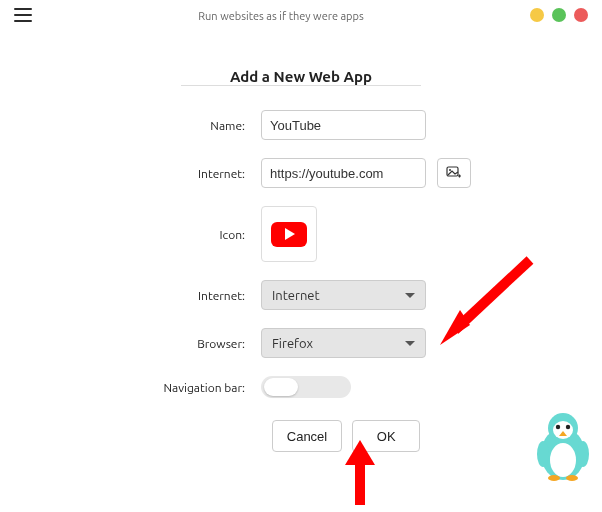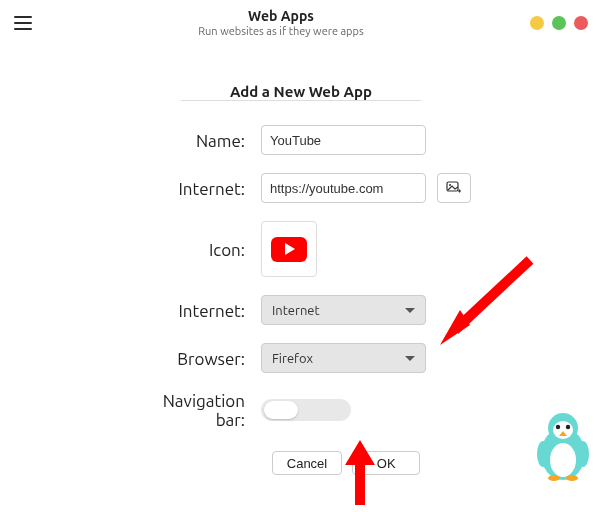--- a/index.html
+++ b/index.html
@@ -14,54 +14,53 @@
 .winbtn { width: 14px; height: 14px; border-radius: 50%; }
 .winbtn.min { background: #f6c945; }
 .winbtn.max { background: #5ac35a; }
 .winbtn.cls { background: #ec5b5b; }
 
 .content { padding: 40px 0 0 0; display: flex; flex-direction: column; align-items: center; }
 .dialog-title { font-weight: 700; font-size: 15px; color: #222; }
 .divider { width: 240px; height: 1px; background: #ddd; margin-bottom: 24px; }
 
 .form { display: grid; grid-template-columns: 130px 170px 40px; row-gap: 18px; align-items: center; justify-content: center; }
-.lbl { text-align: right; padding-right: 16px; font-size: 17px; color: #222; }
+.lbl { text-align: right; padding-right: 16px; font-size: 12px; color: #222; }
 .input { height: 30px; border: 1px solid #ccc; border-radius: 4px; padding: 0 8px; font-size: 13px; color: #333; background: #fff; width: 165px; }
 
 .favicon-btn { width: 34px; height: 30px; border: 1px solid #ccc; border-radius: 4px; background: #fff; display: flex; align-items: center; justify-content: center; cursor: pointer; margin-left: 6px; }
 
 .icon-frame { width: 56px; height: 56px; border: 1px solid #ddd; border-radius: 4px; display: flex; align-items: center; justify-content: center; cursor: pointer; }
 .yt-icon { width: 36px; height: 25px; background: #ff0000; border-radius: 6px; position: relative; }
 .yt-icon::after { content: ""; position: absolute; left: 14px; top: 6px; border-left: 10px solid #fff; border-top: 6px solid transparent; border-bottom: 6px solid transparent; }
 
 .combo { height: 30px; border: 1px solid #ccc; border-radius: 4px; background: #e5e5e5; display: flex; align-items: center; padding: 0 10px; width: 165px; cursor: pointer; position: relative; }
 .combo-text { font-size: 13px; color: #333; flex: 1; }
 .caret { width: 0; height: 0; border-left: 5px solid transparent; border-right: 5px solid transparent; border-top: 5px solid #555; }
 
 .toggle { width: 90px; height: 22px; background: #e8e8e8; border-radius: 11px; position: relative; cursor: pointer; }
 .toggle-knob { position: absolute; left: 3px; top: 2px; width: 34px; height: 18px; background: #fff; border-radius: 9px; box-shadow: 0 1px 2px rgba(0,0,0,0.2); }
 
 .button-row { display: flex; gap: 10px; justify-content: center; margin-top: 4px; }
-.btn { height: 24px; min-width: 68px; border: 1px solid #ccc; border-radius: 4px; background: #fff; font-size: 13px; color: #222; cursor: pointer; padding: 0 14px; }
+.btn { height: 32px; min-width: 68px; border: 1px solid #ccc; border-radius: 4px; background: #fff; font-size: 13px; color: #222; cursor: pointer; padding: 0 14px; }
 
 .arrow { position: absolute; pointer-events: none; }
 
 .mascot { position: absolute; right: 10px; bottom: 30px; }
 </style>
 </head>
 <body>
 
 <div class="titlebar">
   <div class="hamburger">
     <span></span>
       <span></span>
       <span></span>
   </div>
   <div class="title-block">
-    <div class="title-main">Web Apps</div>
     <div class="title-sub">Run websites as if they were apps</div>
   </div>
   <div class="winbtns">
     <div class="winbtn min"></div>
     <div class="winbtn max"></div>
     <div class="winbtn cls"></div>
   </div>
 </div>
 
 <div class="content">

